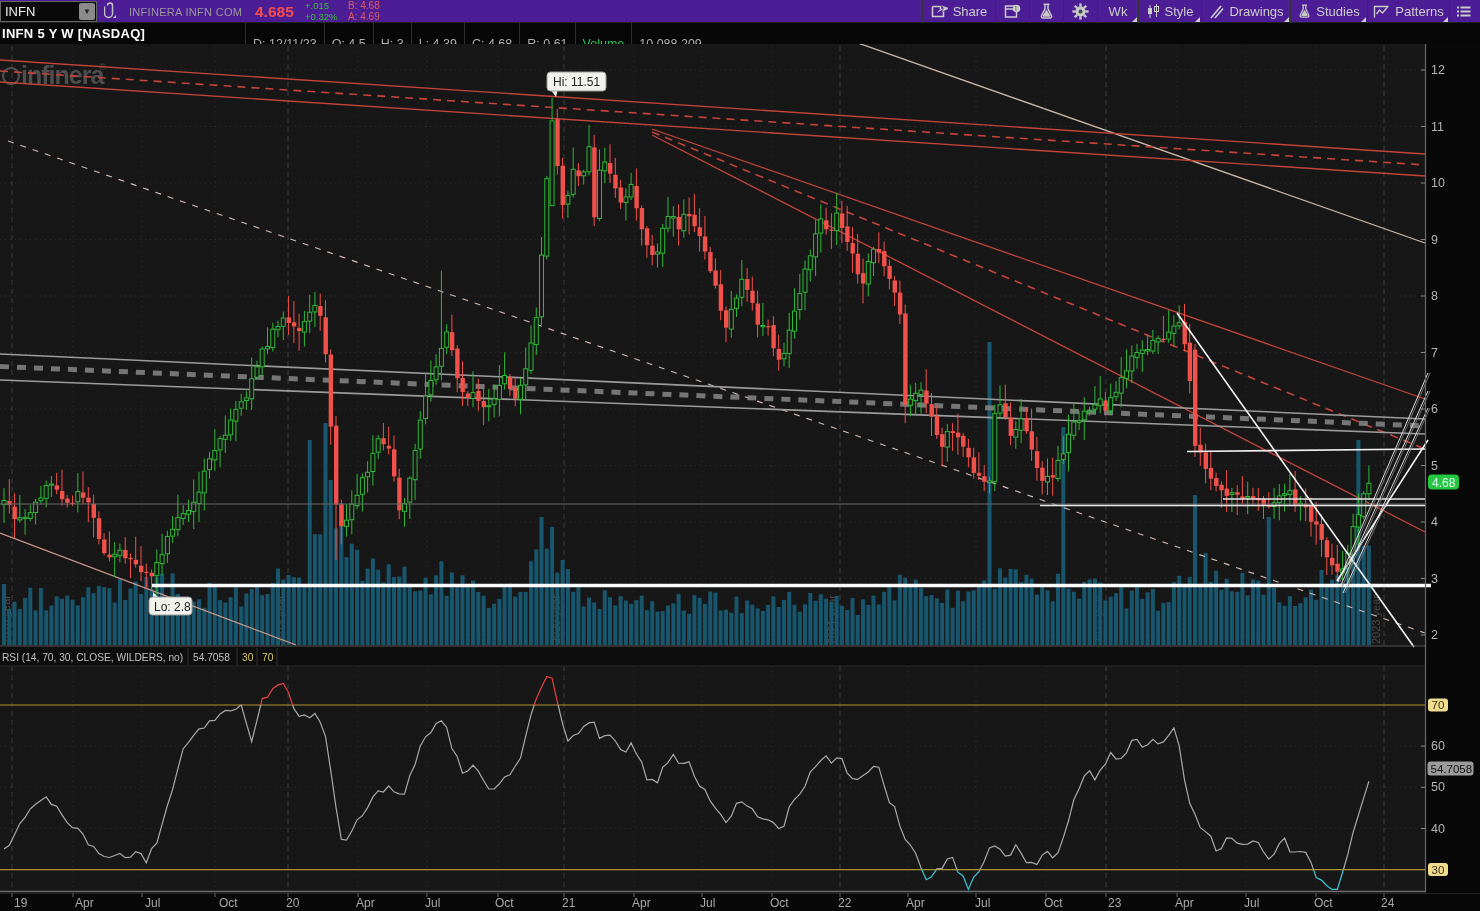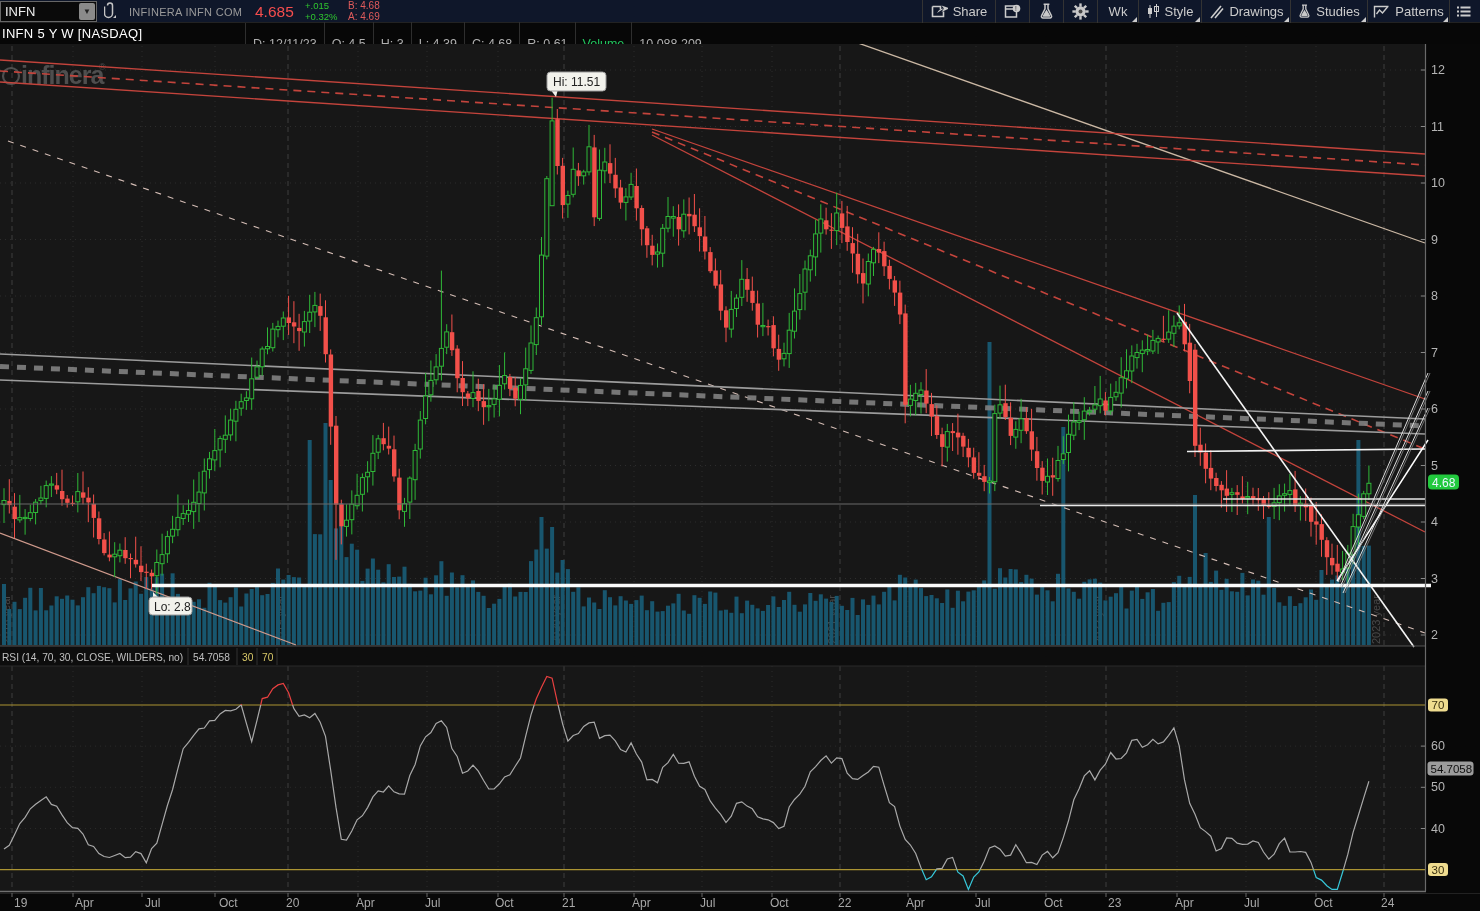--- a/index.html
+++ b/index.html
@@ -1,29 +1,29 @@
 <!DOCTYPE html>
 <html><head><meta charset="utf-8"><style>
 *{margin:0;padding:0;box-sizing:border-box}
 html,body{width:1480px;height:911px;overflow:hidden;background:#080808;font-family:"Liberation Sans",sans-serif}
-#bar1{position:absolute;top:0;left:0;width:1480px;height:23px;background:#0f172a;border-bottom:1px solid #222;color:#ccc;font-size:13px}
+#bar1{position:absolute;top:0;left:0;width:1480px;height:23px;background:#4c1d95;border-bottom:1px solid #222;color:#ccc;font-size:13px}
 .symbox{position:absolute;left:0;top:1px;width:97px;height:21px;background:#0a0a0a;border:1px solid #666;color:#f0f0f0;font-size:13px;line-height:19px;padding-left:4px}
 .symbox .dd{position:absolute;right:1px;top:1px;width:16px;height:17px;background:#8a8a8a;color:#222;font-size:8px;text-align:center;line-height:17px;border-radius:2px}
 .clip{position:absolute;left:104px;top:1px}
 .corp{position:absolute;left:129px;top:6px;color:#9a9a9a;font-size:11px;letter-spacing:0.3px}
-.px{position:absolute;left:255px;top:3px;color:#f54d4d;font-size:15.5px;font-weight:normal}
+.px{position:absolute;left:255px;top:3px;color:#f54d4d;font-size:15.5px;font-weight:bold}
 .chg{position:absolute;left:305px;top:1px;color:#2fc62f;font-size:9.5px;line-height:10.5px}
 .ba{position:absolute;left:348px;top:1px;color:#e05b5b;font-size:10px;line-height:10.5px}
 .right{position:absolute;right:2px;top:0;height:23px;display:flex;align-items:flex-start}
 .it{display:flex;align-items:center;justify-content:center;gap:5px;padding:0;position:relative;height:23px;white-space:nowrap}
 .it svg{display:block}
 .sep{width:1px;height:23px;background:#333}
 .cor{position:absolute;right:1px;bottom:1px;width:0;height:0;border-left:5px solid transparent;border-bottom:5px solid #ccc}
 #bar2{position:absolute;top:23px;left:0;width:1480px;height:21px;background:#070707;color:#b0b0b0;font-size:12.5px;display:flex;align-items:center}
-#bar2 .tab{color:#fff;font-weight:normal;font-size:13px;letter-spacing:0.3px;padding:0 2px;width:246px;border-right:1px solid #2e2e2e;height:21px;line-height:21px}
+#bar2 .tab{color:#fff;font-weight:bold;font-size:13px;letter-spacing:0.3px;padding:0 2px;width:246px;border-right:1px solid #2e2e2e;height:21px;line-height:21px}
 #bar2 .c{padding:12px 7px;border-right:1px solid #2e2e2e;height:21px;line-height:21px}
 #bar2 .w{color:#22c55e}
 #bar2 .nb{border-right:none}
 </style></head>
 <body>
 <div id="bar1">
  <div class="symbox">INFN<span class="dd">▼</span></div>
  <span class="clip"><svg width="12" height="18" viewBox="0 0 12 18">
         <path d="M3.5 4.5 a2.5 2.5 0 0 1 5 0 v8 a4 4 0 0 1 -8 0 v-7" stroke="#c4c4c4" stroke-width="1.5" fill="none"></path>
         <path d="M9 17 l3 0 0 -3 z" fill="#c4c4c4"></path>

